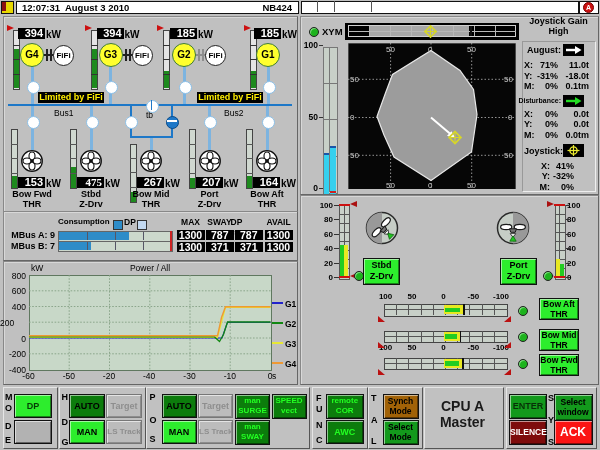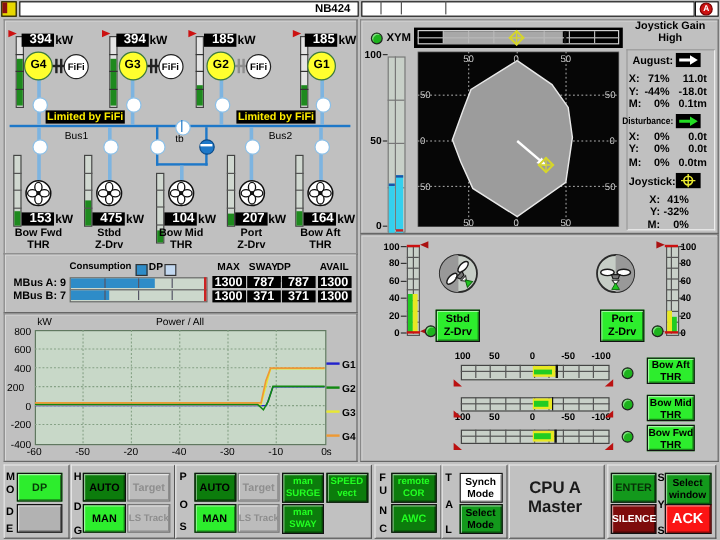--- a/index.html
+++ b/index.html
@@ -16,20 +16,21 @@
 .mgrn{background:#13991c;}
 .dis{background:#bcbcbc;color:#8e8e8e;box-shadow:inset 1px 1px 0 rgba(255,255,255,0.6),inset -1px -1px 0 rgba(0,0,0,0.25);border-color:#777;}
 .grp{position:absolute;background:#c1c1c1;border:1px solid #999;border-top-color:#e5e5e5;border-left-color:#e5e5e5;border-right-color:#555;border-bottom-color:#555;}
 .vlab{position:absolute;font-weight:bold;font-size:8px;color:#000;}
 </style></head><body>
 
 <div class="ab" style="left:0;top:0;width:600px;height:15px;background:#c0c0c0;"></div>
 <div class="ab" style="left:1px;top:1px;width:11px;height:11px;background:#e8d800;border:1px solid #111;"></div>
 <div class="ab" style="left:2px;top:2px;width:4px;height:9px;background:#8a1010;"></div>
 <div class="ab" style="left:16px;top:1px;width:281px;height:11px;background:#fff;border:1px solid #111;font-weight:bold;font-size:9.5px;line-height:11px;color:#000;">
+    <span style="position:absolute;left:5px;">12:07:31&nbsp; August 3 2010</span>
     <span style="position:absolute;right:6px;">NB424</span>
   </div>
 <div class="ab" style="left:301px;top:1px;width:276px;height:11px;background:#fff;border:1px solid #111;"></div>
 <div class="ab" style="left:317px;top:1px;width:1px;height:11px;background:#555;"></div>
 <div class="ab" style="left:334px;top:1px;width:1px;height:11px;background:#555;"></div>
 <div class="ab" style="left:371px;top:1px;width:1px;height:11px;background:#555;"></div>
 <div class="ab" style="left:579px;top:1px;width:18px;height:11px;background:#fff;border:1px solid #111;"></div>
 <div class="ab" style="left:583px;top:2px;width:9px;height:9px;background:#cc1111;border-radius:50%;border:1px solid #7a0000;color:#fff;font-size:7px;font-weight:bold;text-align:center;line-height:9px;">A</div>
 <div class="panel" style="left:3px;top:16px;width:293px;height:194px;"></div>
 <div class="ab" style="left:8px;top:103.5px;width:284px;height:2.5px;background:#1e78c8;"></div>
@@ -133,39 +134,39 @@
 <svg class="ab" style="left:79px;top:149px;" width="24" height="24" viewBox="0 0 24 24">
 <circle cx="12" cy="12" r="10.3" fill="#fff" stroke="#111" stroke-width="1.3"></circle>
 <g fill="#fff" stroke="#111" stroke-width="1.1">
 <ellipse cx="12" cy="7" rx="3" ry="4"></ellipse>
 <ellipse cx="12" cy="17" rx="3" ry="4"></ellipse>
 <ellipse cx="7" cy="12" rx="4" ry="3"></ellipse>
 <ellipse cx="17" cy="12" rx="4" ry="3"></ellipse>
 </g>
     <rect x="10.5" y="10.5" width="3" height="3" fill="#111"></rect>
   </svg>
-<div class="kwbox" style="left:77px;top:177px;width:25px;height:11px;">475</div>
+<div class="kwbox" style="left:77px;top:177px;width:25px;height:11px;font-family:Liberation Serif, serif;">475</div>
 <div class="kwlbl" style="left:105px;top:178px;">kW</div>
 <div class="t" style="left:61px;top:189px;width:60px;text-align:center;font-weight:bold;font-size:9px;line-height:10px;">Stbd<br>Z-Drv</div>
 <div class="ab" style="left:130px;top:143.5px;width:5px;height:57.5px;background:#d0d8d0;border:1px solid #444;"></div>
 <div class="ab" style="left:131px;top:192px;width:5px;height:10px;background:#1e8a1e;"></div>
 <div class="ab" style="left:130px;top:157.875px;width:7px;height:1px;background:#555;"></div>
 <div class="ab" style="left:130px;top:172.25px;width:7px;height:1px;background:#555;"></div>
 <div class="ab" style="left:130px;top:186.625px;width:7px;height:1px;background:#555;"></div>
 <svg class="ab" style="left:139px;top:149px;" width="24" height="24" viewBox="0 0 24 24">
 <circle cx="12" cy="12" r="10.3" fill="#fff" stroke="#111" stroke-width="1.3"></circle>
 <g fill="#fff" stroke="#111" stroke-width="1.1">
 <ellipse cx="12" cy="7" rx="3" ry="4"></ellipse>
 <ellipse cx="12" cy="17" rx="3" ry="4"></ellipse>
 <ellipse cx="7" cy="12" rx="4" ry="3"></ellipse>
 <ellipse cx="17" cy="12" rx="4" ry="3"></ellipse>
 </g>
     <rect x="10.5" y="10.5" width="3" height="3" fill="#111"></rect>
   </svg>
-<div class="kwbox" style="left:137px;top:177px;width:25px;height:11px;">104</div>
+<div class="kwbox" style="left:137px;top:177px;width:25px;height:11px;">267</div>
 <div class="kwlbl" style="left:165px;top:178px;">kW</div>
 <div class="t" style="left:121px;top:189px;width:60px;text-align:center;font-weight:bold;font-size:9px;line-height:10px;">Bow Mid<br>THR</div>
 <div class="ab" style="left:208.0px;top:106px;width:3px;height:44px;background:#7db4e0;"></div>
 <div class="ab" style="left:204.0px;top:115.5px;width:11px;height:11px;border-radius:50%;background:#fff;border:1.2px solid #8cc0e8;"></div>
 <div class="ab" style="left:188.5px;top:129px;width:5px;height:58px;background:#d0d8d0;border:1px solid #444;"></div>
 <div class="ab" style="left:189.5px;top:178px;width:5px;height:10px;background:#1e8a1e;"></div>
 <div class="ab" style="left:188.5px;top:143.5px;width:7px;height:1px;background:#555;"></div>
 <div class="ab" style="left:188.5px;top:158.0px;width:7px;height:1px;background:#555;"></div>
 <div class="ab" style="left:188.5px;top:172.5px;width:7px;height:1px;background:#555;"></div>
 <svg class="ab" style="left:197.5px;top:149px;" width="24" height="24" viewBox="0 0 24 24">
@@ -247,21 +248,21 @@
       <line x1="40.2" y1="0" x2="40.2" y2="94.5"></line>
       <line x1="80.5" y1="0" x2="80.5" y2="94.5"></line>
       <line x1="120.8" y1="0" x2="120.8" y2="94.5"></line>
       <line x1="161.0" y1="0" x2="161.0" y2="94.5"></line>
       <line x1="201.2" y1="0" x2="201.2" y2="94.5"></line>
     </g>
   </svg>
 <div class="t" style="left:0px;top:270.5px;width:26px;text-align:right;font-size:8.5px;">800</div>
 <div class="t" style="left:0px;top:286.2px;width:26px;text-align:right;font-size:8.5px;">600</div>
 <div class="t" style="left:0px;top:302.0px;width:26px;text-align:right;font-size:8.5px;">400</div>
-<div class="t" style="left:0px;top:317.8px;width:26px;text-align:center;font-size:8.5px;">200</div>
+<div class="t" style="left:0px;top:317.8px;width:26px;text-align:left;font-size:8.5px;">200</div>
 <div class="t" style="left:0px;top:333.5px;width:26px;text-align:right;font-size:8.5px;">0</div>
 <div class="t" style="left:0px;top:349.2px;width:26px;text-align:right;font-size:8.5px;">-200</div>
 <div class="t" style="left:0px;top:365.0px;width:26px;text-align:right;font-size:8.5px;">-400</div>
 <div class="t" style="left:18.5px;top:371px;width:20px;text-align:center;font-size:8.5px;">-60</div>
 <div class="t" style="left:58.8px;top:371px;width:20px;text-align:center;font-size:8.5px;">-50</div>
 <div class="t" style="left:99.0px;top:371px;width:20px;text-align:center;font-size:8.5px;">-20</div>
 <div class="t" style="left:139.2px;top:371px;width:20px;text-align:center;font-size:8.5px;">-40</div>
 <div class="t" style="left:179.5px;top:371px;width:20px;text-align:center;font-size:8.5px;">-30</div>
 <div class="t" style="left:219.8px;top:371px;width:20px;text-align:center;font-size:8.5px;">-10</div>
 <div class="t" style="left:260.0px;top:371px;width:20px;text-align:center;font-size:8.5px;">0</div>
@@ -354,21 +355,21 @@
 <div class="t" style="left:524px;top:45px;width:37px;text-align:right;font-weight:bold;font-size:9px;">August:</div>
 <svg class="ab" style="left:563px;top:44px;" width="21" height="12" viewBox="0 0 21 12">
     <rect width="21" height="12" fill="#000"></rect>
     <line x1="3" y1="6" x2="14" y2="6" stroke="#fff" stroke-width="2.4"></line>
     <polygon points="18.5,6 12,2 12,10" fill="#fff"></polygon>
   </svg>
 <div class="t" style="left:524px;top:60px;font-weight:bold;font-size:9px;">X:</div>
 <div class="t" style="left:524px;top:60px;width:34px;text-align:right;font-weight:bold;font-size:9px;">71%</div>
 <div class="t" style="left:524px;top:60px;width:65px;text-align:right;font-weight:bold;font-size:9px;">11.0t</div>
 <div class="t" style="left:524px;top:70.5px;font-weight:bold;font-size:9px;">Y:</div>
-<div class="t" style="left:524px;top:70.5px;width:34px;text-align:right;font-weight:bold;font-size:9px;">-44%</div>
+<div class="t" style="left:524px;top:70.5px;width:34px;text-align:right;font-weight:bold;font-size:9px;">-31%</div>
 <div class="t" style="left:524px;top:70.5px;width:65px;text-align:right;font-weight:bold;font-size:9px;">-18.0t</div>
 <div class="t" style="left:524px;top:81px;font-weight:bold;font-size:9px;">M:</div>
 <div class="t" style="left:524px;top:81px;width:34px;text-align:right;font-weight:bold;font-size:9px;">0%</div>
 <div class="t" style="left:524px;top:81px;width:65px;text-align:right;font-weight:bold;font-size:9px;">0.1tm</div>
 <div class="t" style="left:495px;top:96px;width:66px;text-align:right;font-weight:bold;font-size:8px;transform:scaleX(0.87);transform-origin:100% 50%;">Disturbance:</div>
 <svg class="ab" style="left:563px;top:94.5px;" width="21" height="12" viewBox="0 0 21 12">
     <rect width="21" height="12" fill="#000"></rect>
     <line x1="3" y1="6" x2="14" y2="6" stroke="#22dd22" stroke-width="2.4"></line>
     <polygon points="18.5,6 12,2 12,10" fill="#22dd22"></polygon>
   </svg>
@@ -569,21 +570,21 @@
 <div class="t" style="left:316px;top:392.5px;font-weight:bold;font-size:9px;">F</div>
 <div class="t" style="left:316px;top:403.5px;font-weight:bold;font-size:9px;">U</div>
 <div class="t" style="left:316px;top:420px;font-weight:bold;font-size:9px;">N</div>
 <div class="t" style="left:316px;top:435px;font-weight:bold;font-size:9px;">C</div>
 <div class="btn dgrn" style="left:326px;top:394px;width:35.5px;height:22px;font-size:8px;line-height:10px;color:#2f2;padding-top:1px;">remote<br>COR</div>
 <div class="btn dgrn" style="left:326px;top:419.5px;width:35.5px;height:22px;font-size:9px;line-height:22px;color:#2f2;">AWC</div>
 <div class="grp" style="left:367.5px;top:386.5px;width:53px;height:60px;"></div>
 <div class="t" style="left:371px;top:392.5px;font-weight:bold;font-size:9px;">T</div>
 <div class="t" style="left:371px;top:414.5px;font-weight:bold;font-size:9px;">A</div>
 <div class="t" style="left:371px;top:435.5px;font-weight:bold;font-size:9px;">L</div>
-<div class="btn" style="left:382.5px;top:394px;width:34px;height:22px;background:#ffffff;font-size:8.5px;line-height:10px;padding-top:1px;">Synch<br>Mode</div>
+<div class="btn" style="left:382.5px;top:394px;width:34px;height:22px;background:#a16207;font-size:8.5px;line-height:10px;padding-top:1px;">Synch<br>Mode</div>
 <div class="btn mgrn" style="left:382.5px;top:419.5px;width:34px;height:22px;font-size:8.5px;line-height:10px;padding-top:1px;">Select<br>Mode</div>
 <div class="grp" style="left:423.5px;top:386.5px;width:78px;height:60px;"></div>
 <div class="t" style="left:423.5px;top:398px;width:78px;text-align:center;font-weight:bold;font-size:14px;line-height:16px;color:#1a1a1a;">CPU A<br>Master</div>
 <div class="grp" style="left:505.5px;top:386.5px;width:89px;height:60px;"></div>
 <div class="btn mgrn" style="left:509px;top:393.5px;width:36px;height:23px;font-size:9px;line-height:23px;color:#073007;">ENTER</div>
 <div class="btn" style="left:509px;top:419.5px;width:36px;height:23px;background:#7e0c0c;color:#fff;font-size:8.5px;line-height:23px;">SILENCE</div>
 <div class="t" style="left:548px;top:392.5px;font-weight:bold;font-size:9px;">S</div>
 <div class="t" style="left:548px;top:414.5px;font-weight:bold;font-size:9px;">Y</div>
 <div class="t" style="left:548px;top:436.5px;font-weight:bold;font-size:9px;">S</div>
 <div class="btn mgrn" style="left:553.5px;top:393.5px;width:37px;height:23px;font-size:8.5px;line-height:10px;padding-top:2px;">Select<br>window</div>

